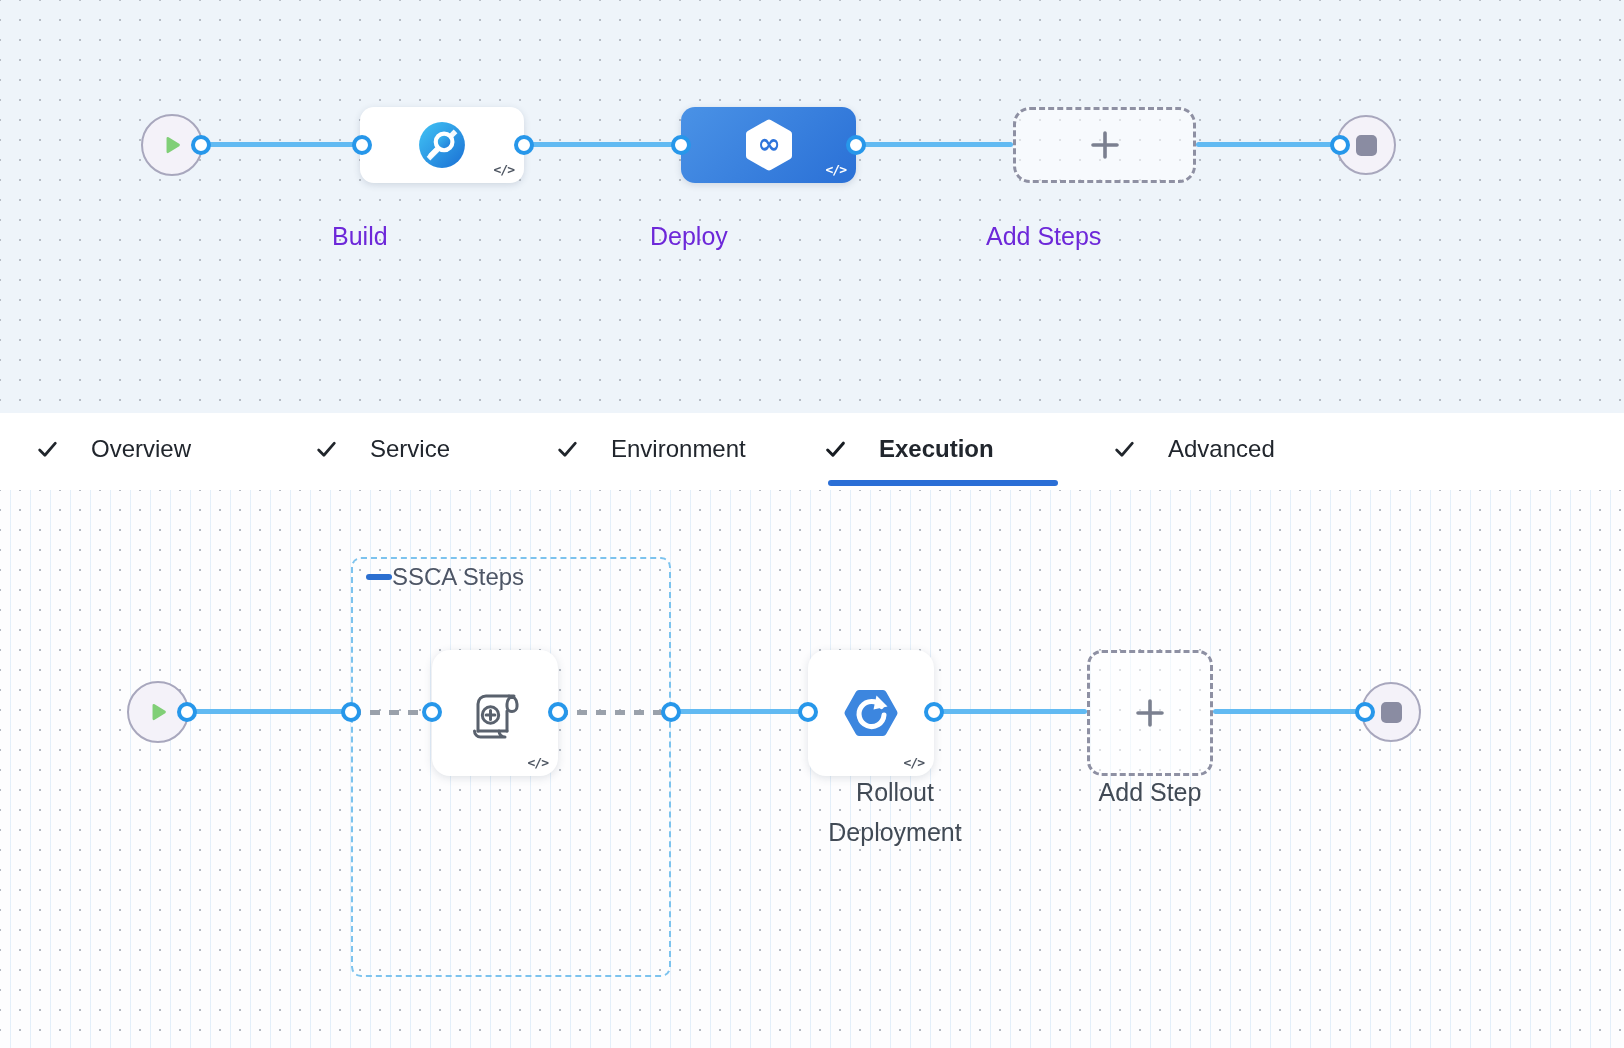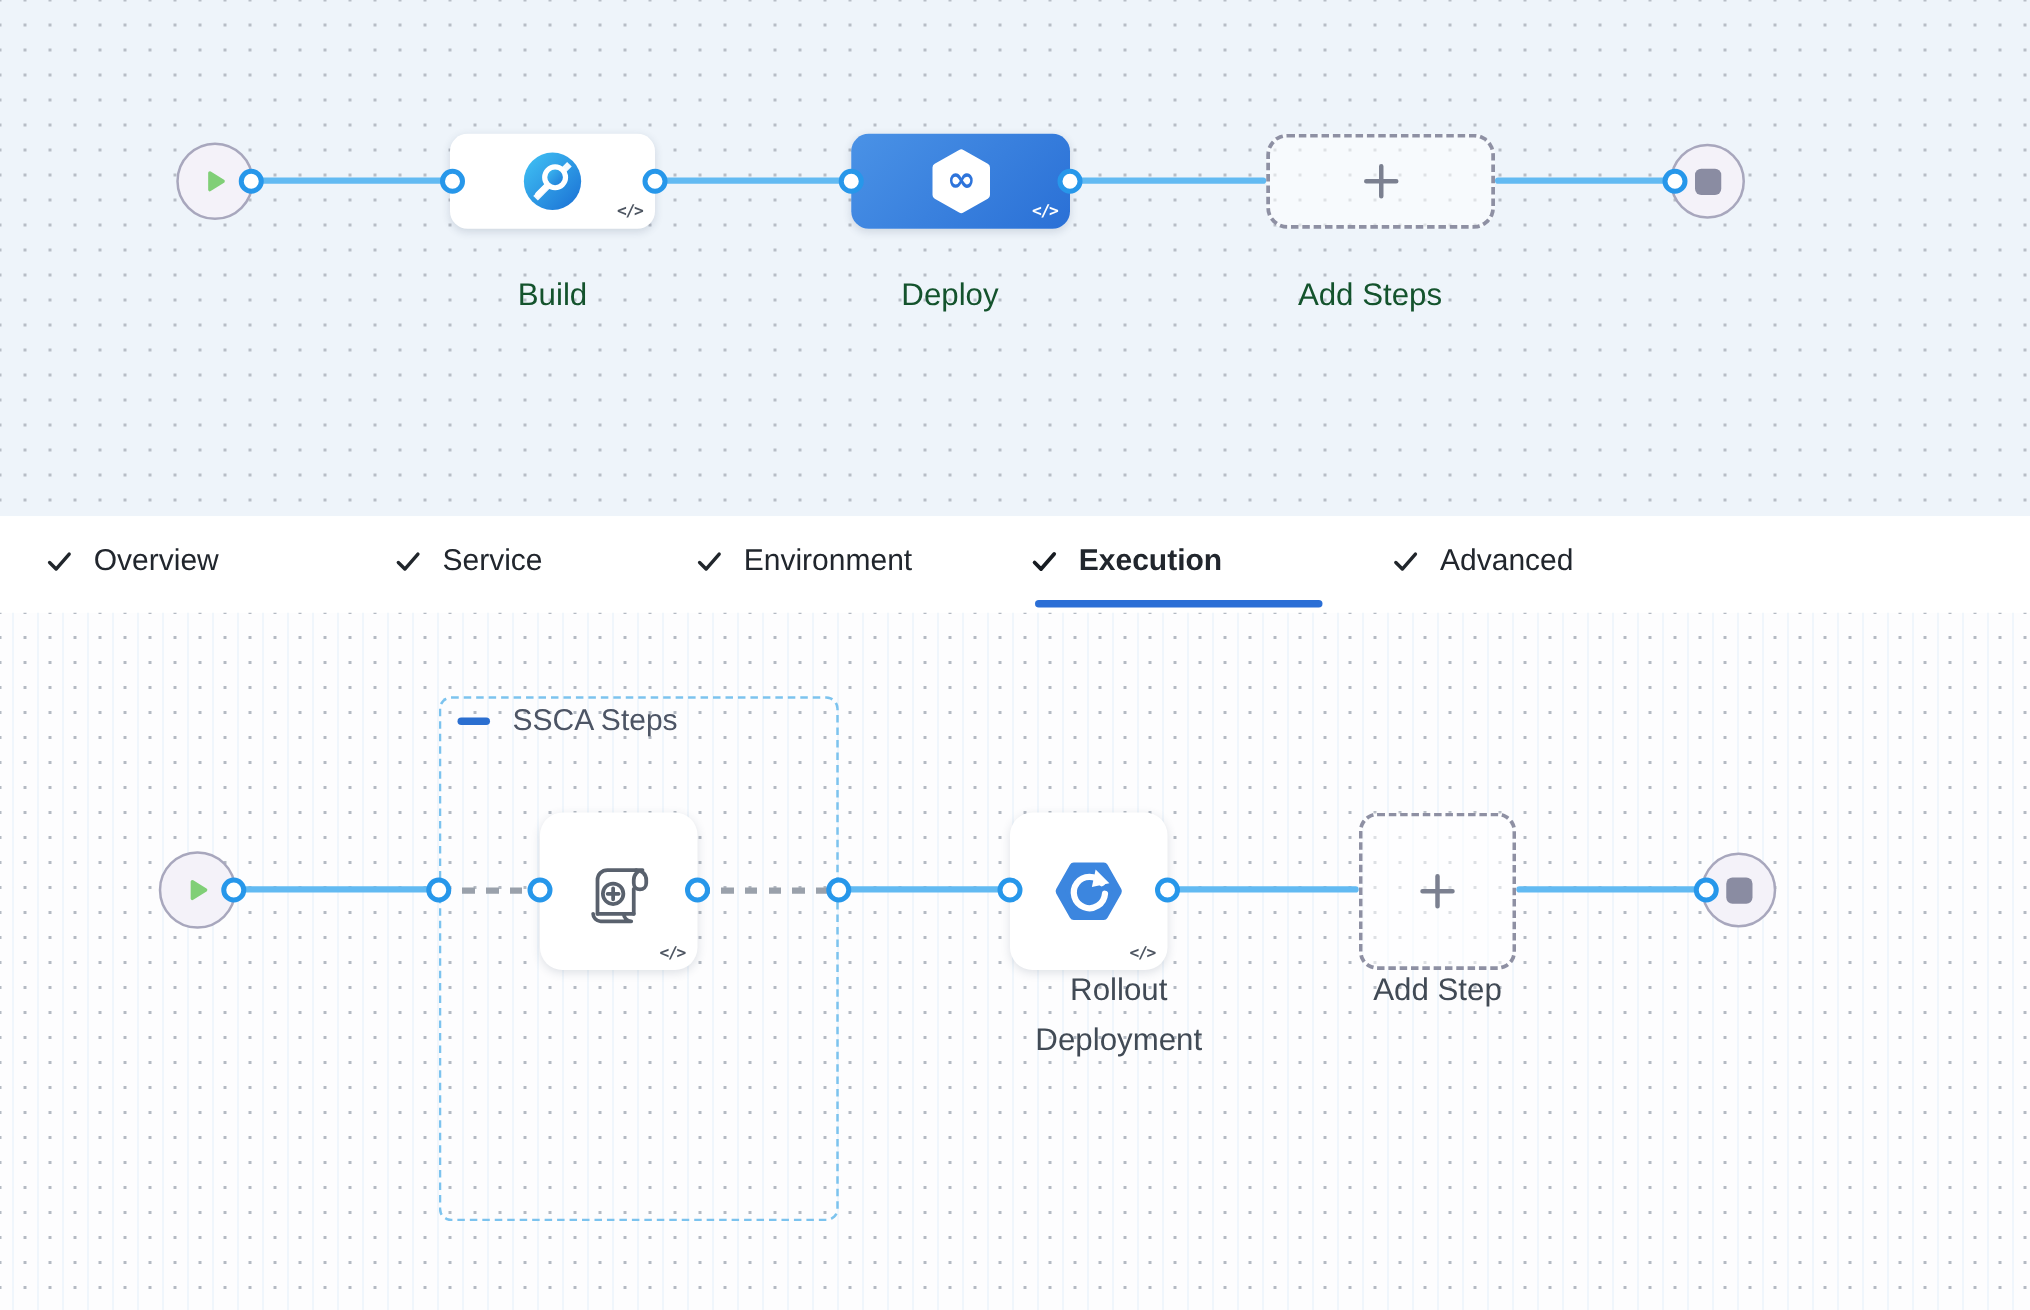--- a/index.html
+++ b/index.html
@@ -20,21 +20,21 @@
       radial-gradient(circle,#b4bac3 1.2px, transparent 1.4px),
       linear-gradient(90deg, rgba(150,195,235,0.25) 0 1px, transparent 1px);
     background-size:20px 20px, 20px 20px; background-position:10px 10px, 10px 0;
   }
 
   
   .tabbar {
     position:absolute; left:0; top:413px; width:1624px; height:77px;
     background:#fff;
   }
-  .tab { position:absolute; top:0; height:72px; display:flex; align-items:center; gap:16px;
+  .tab { position:absolute; top:0; height:72px; display:flex; align-items:center; gap:32px;
          font-size:24px; color:#21262d; cursor:pointer; }
   .tab .check-icon { width:23px; height:23px; display:block; }
   .tab.active { font-weight:bold; }
   .tab-underline { position:absolute; left:828px; top:67px; width:230px; height:6px;
                    background:#2b6fd6; border-radius:3px; }
 
   
   .layer { position:absolute; inset:0; }
   .endpoint { position:absolute; width:62px; height:62px; border-radius:50%;
               background:#f4f2f9; border:2.5px solid #a8a7bd;
@@ -56,29 +56,29 @@
                display:flex; align-items:center; justify-content:center; cursor:pointer; }
   .add-box { position:absolute; border:3.5px dashed #8e90a3; border-radius:15px;
              background:rgba(255,255,255,0.55);
              display:flex; align-items:center; justify-content:center; cursor:pointer; }
   .add-box svg { width:36px; height:36px; }
 
   .code-badge { position:absolute; right:10px; bottom:6px; font-family:"DejaVu Sans Mono",monospace;
                 font-size:13px; font-weight:bold; letter-spacing:-1px; color:#4d5561; }
   .code-badge.light { color:#fff; }
 
-  .stage-label { position:absolute; top:222px; width:220px; text-align:center;
-                 font-size:25px; color:#14532d; }
+  .stage-label { position:absolute; top:222px; width:220px; 
+                 font-size:25px; color:#6d28d9; }
   .step-label  { position:absolute; top:772px; text-align:center;
                  font-size:25px; color:#414a55; line-height:40px; }
 
   .group-box { position:absolute; left:351px; top:557px; width:320px; height:420px;
                border:2.5px dashed #7cc3ee; border-radius:10px; }
   .group-header { position:absolute; left:366px; top:563px; display:flex; align-items:center;
-                  gap:18px; }
+                  }
   .minus-bar { width:26px; height:6px; background:#2b6fd0; border-radius:3px; cursor:pointer; }
   .group-label { font-size:24px; color:#4d5565; }
 </style>
 </head>
 <body>
 
 <div class="screen">
   <div class="bg-top"></div>
   <div class="bg-bottom"></div>
 

